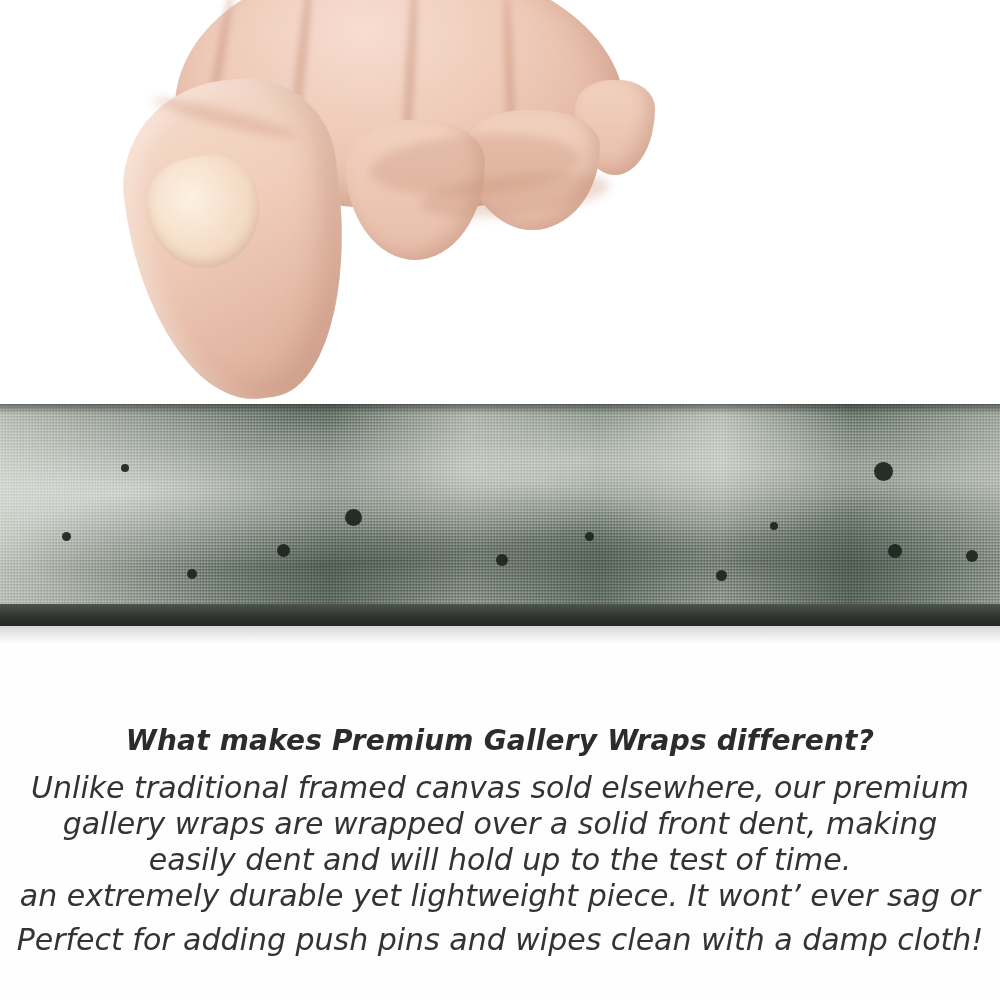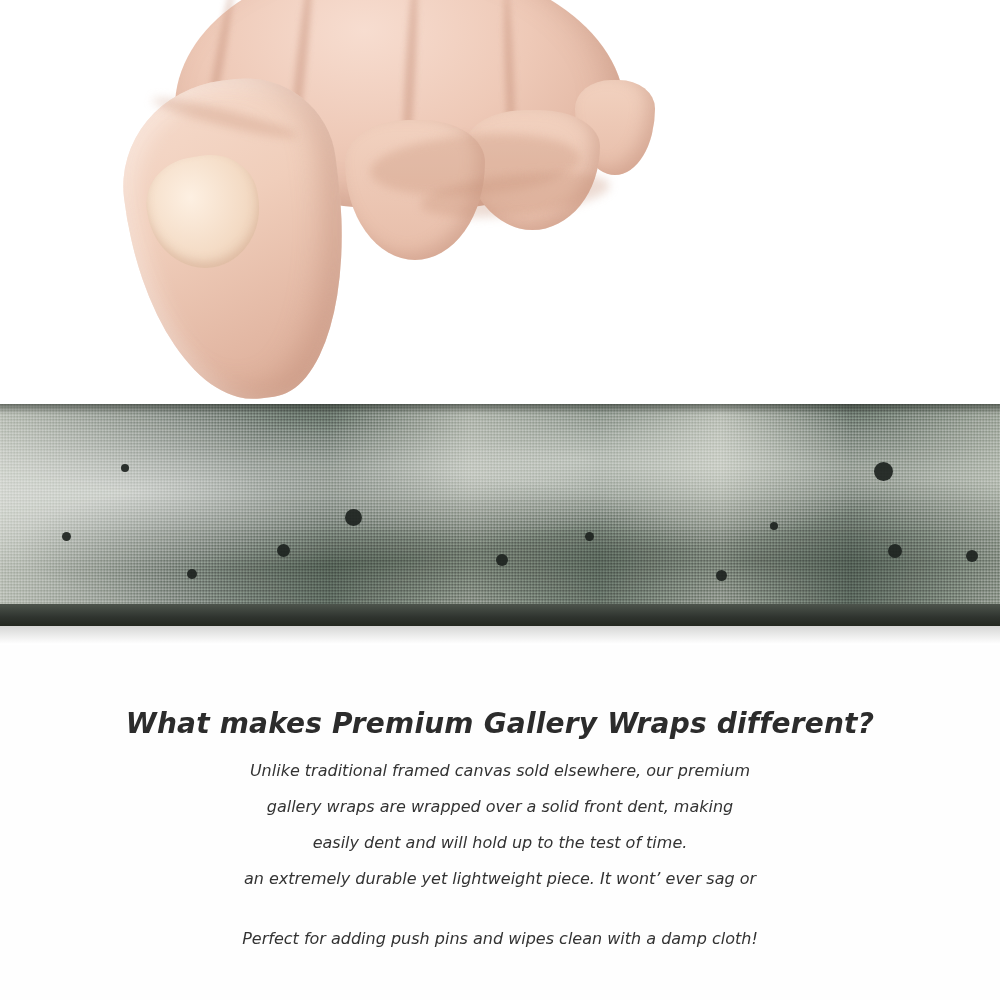--- a/index.html
+++ b/index.html
@@ -160,41 +160,41 @@
     top: 626px;
     width: 1000px;
     height: 18px;
     background: linear-gradient(180deg, rgba(120,122,118,0.30), rgba(255,255,255,0));
   }
 
   
   .caption {
     position: absolute;
     left: 0;
-    top: 707px;
+    top: 724px;
     width: 1000px;
     text-align: center;
     color: #2c2c2c;
     font-family: "DejaVu Sans", sans-serif;
     font-style: italic;
   }
   .caption-title {
     font-size: 28px;
     font-weight: 600;
     letter-spacing: 0.2px;
     margin-bottom: 13px;
   }
   .caption-line {
-    font-size: 16px;
+    font-size: 30px;
     line-height: 36px;
     font-weight: 400;
     color: #333333;
   }
   .caption-line.last {
-    margin-top: 24px;
+    margin-top: 8px;
   }
 </style>
 </head>
 <body>
 
 <div class="page">
 
   <div class="photo">
 
     <div class="hand">

